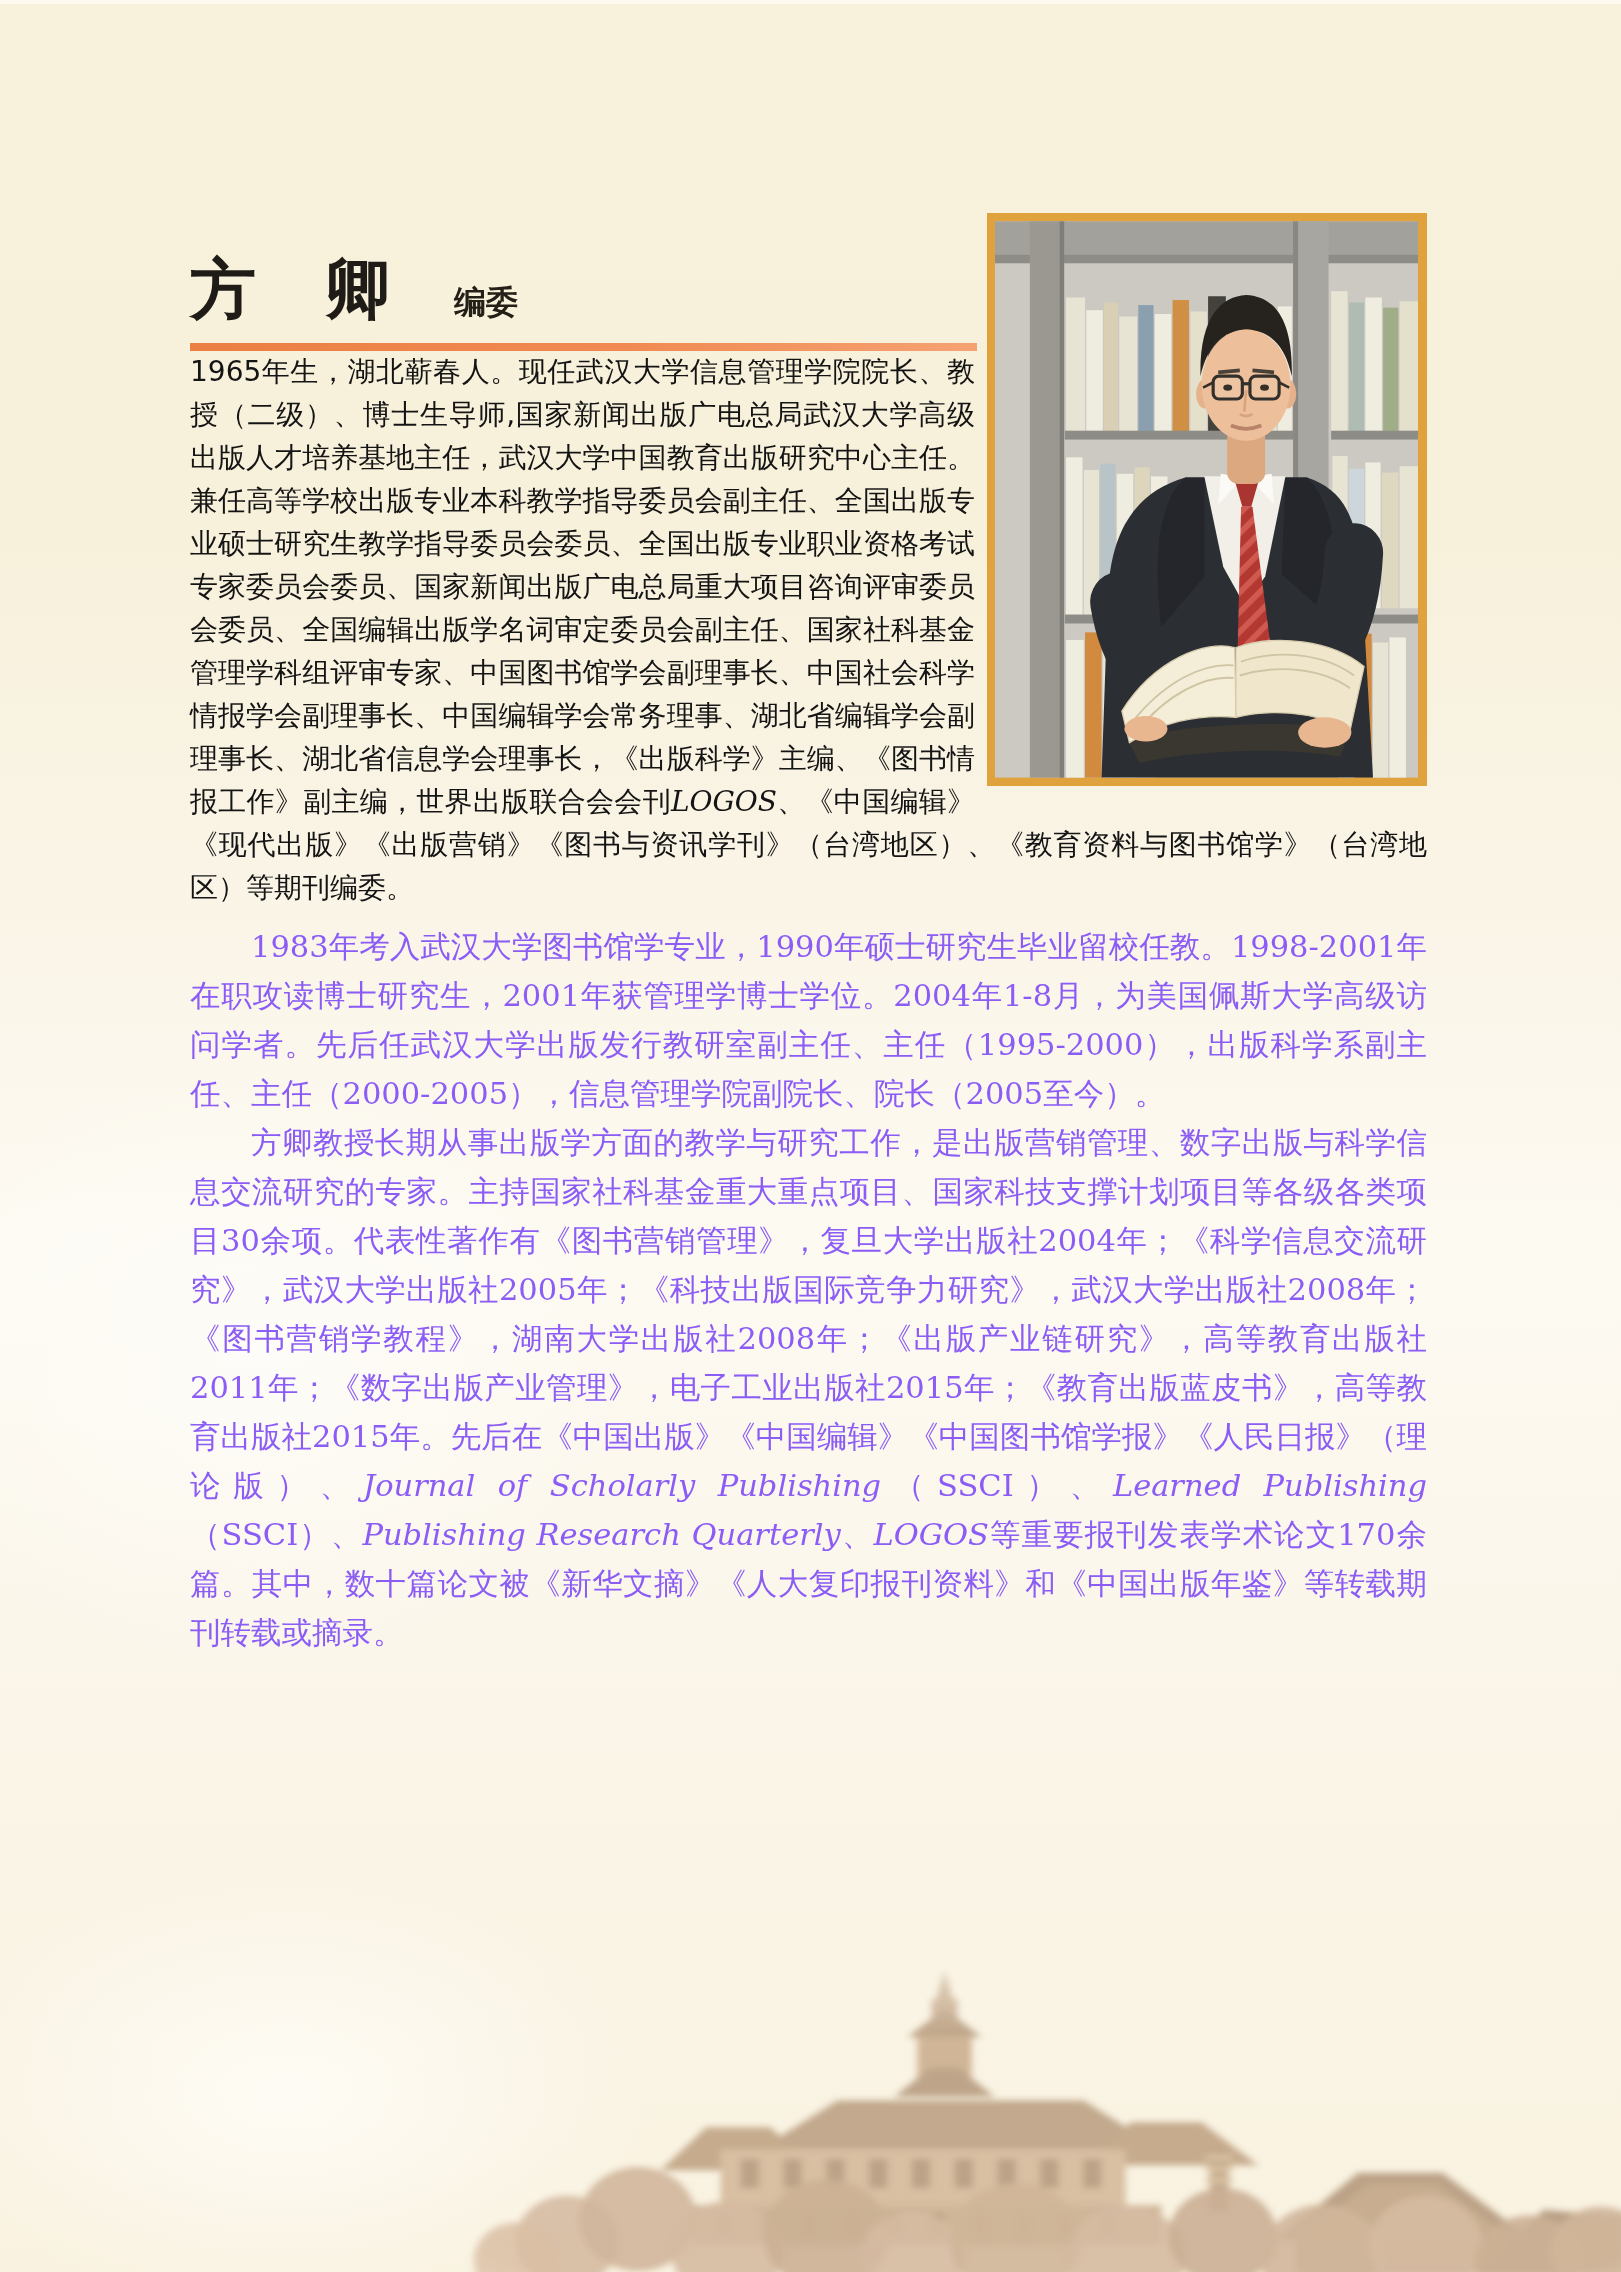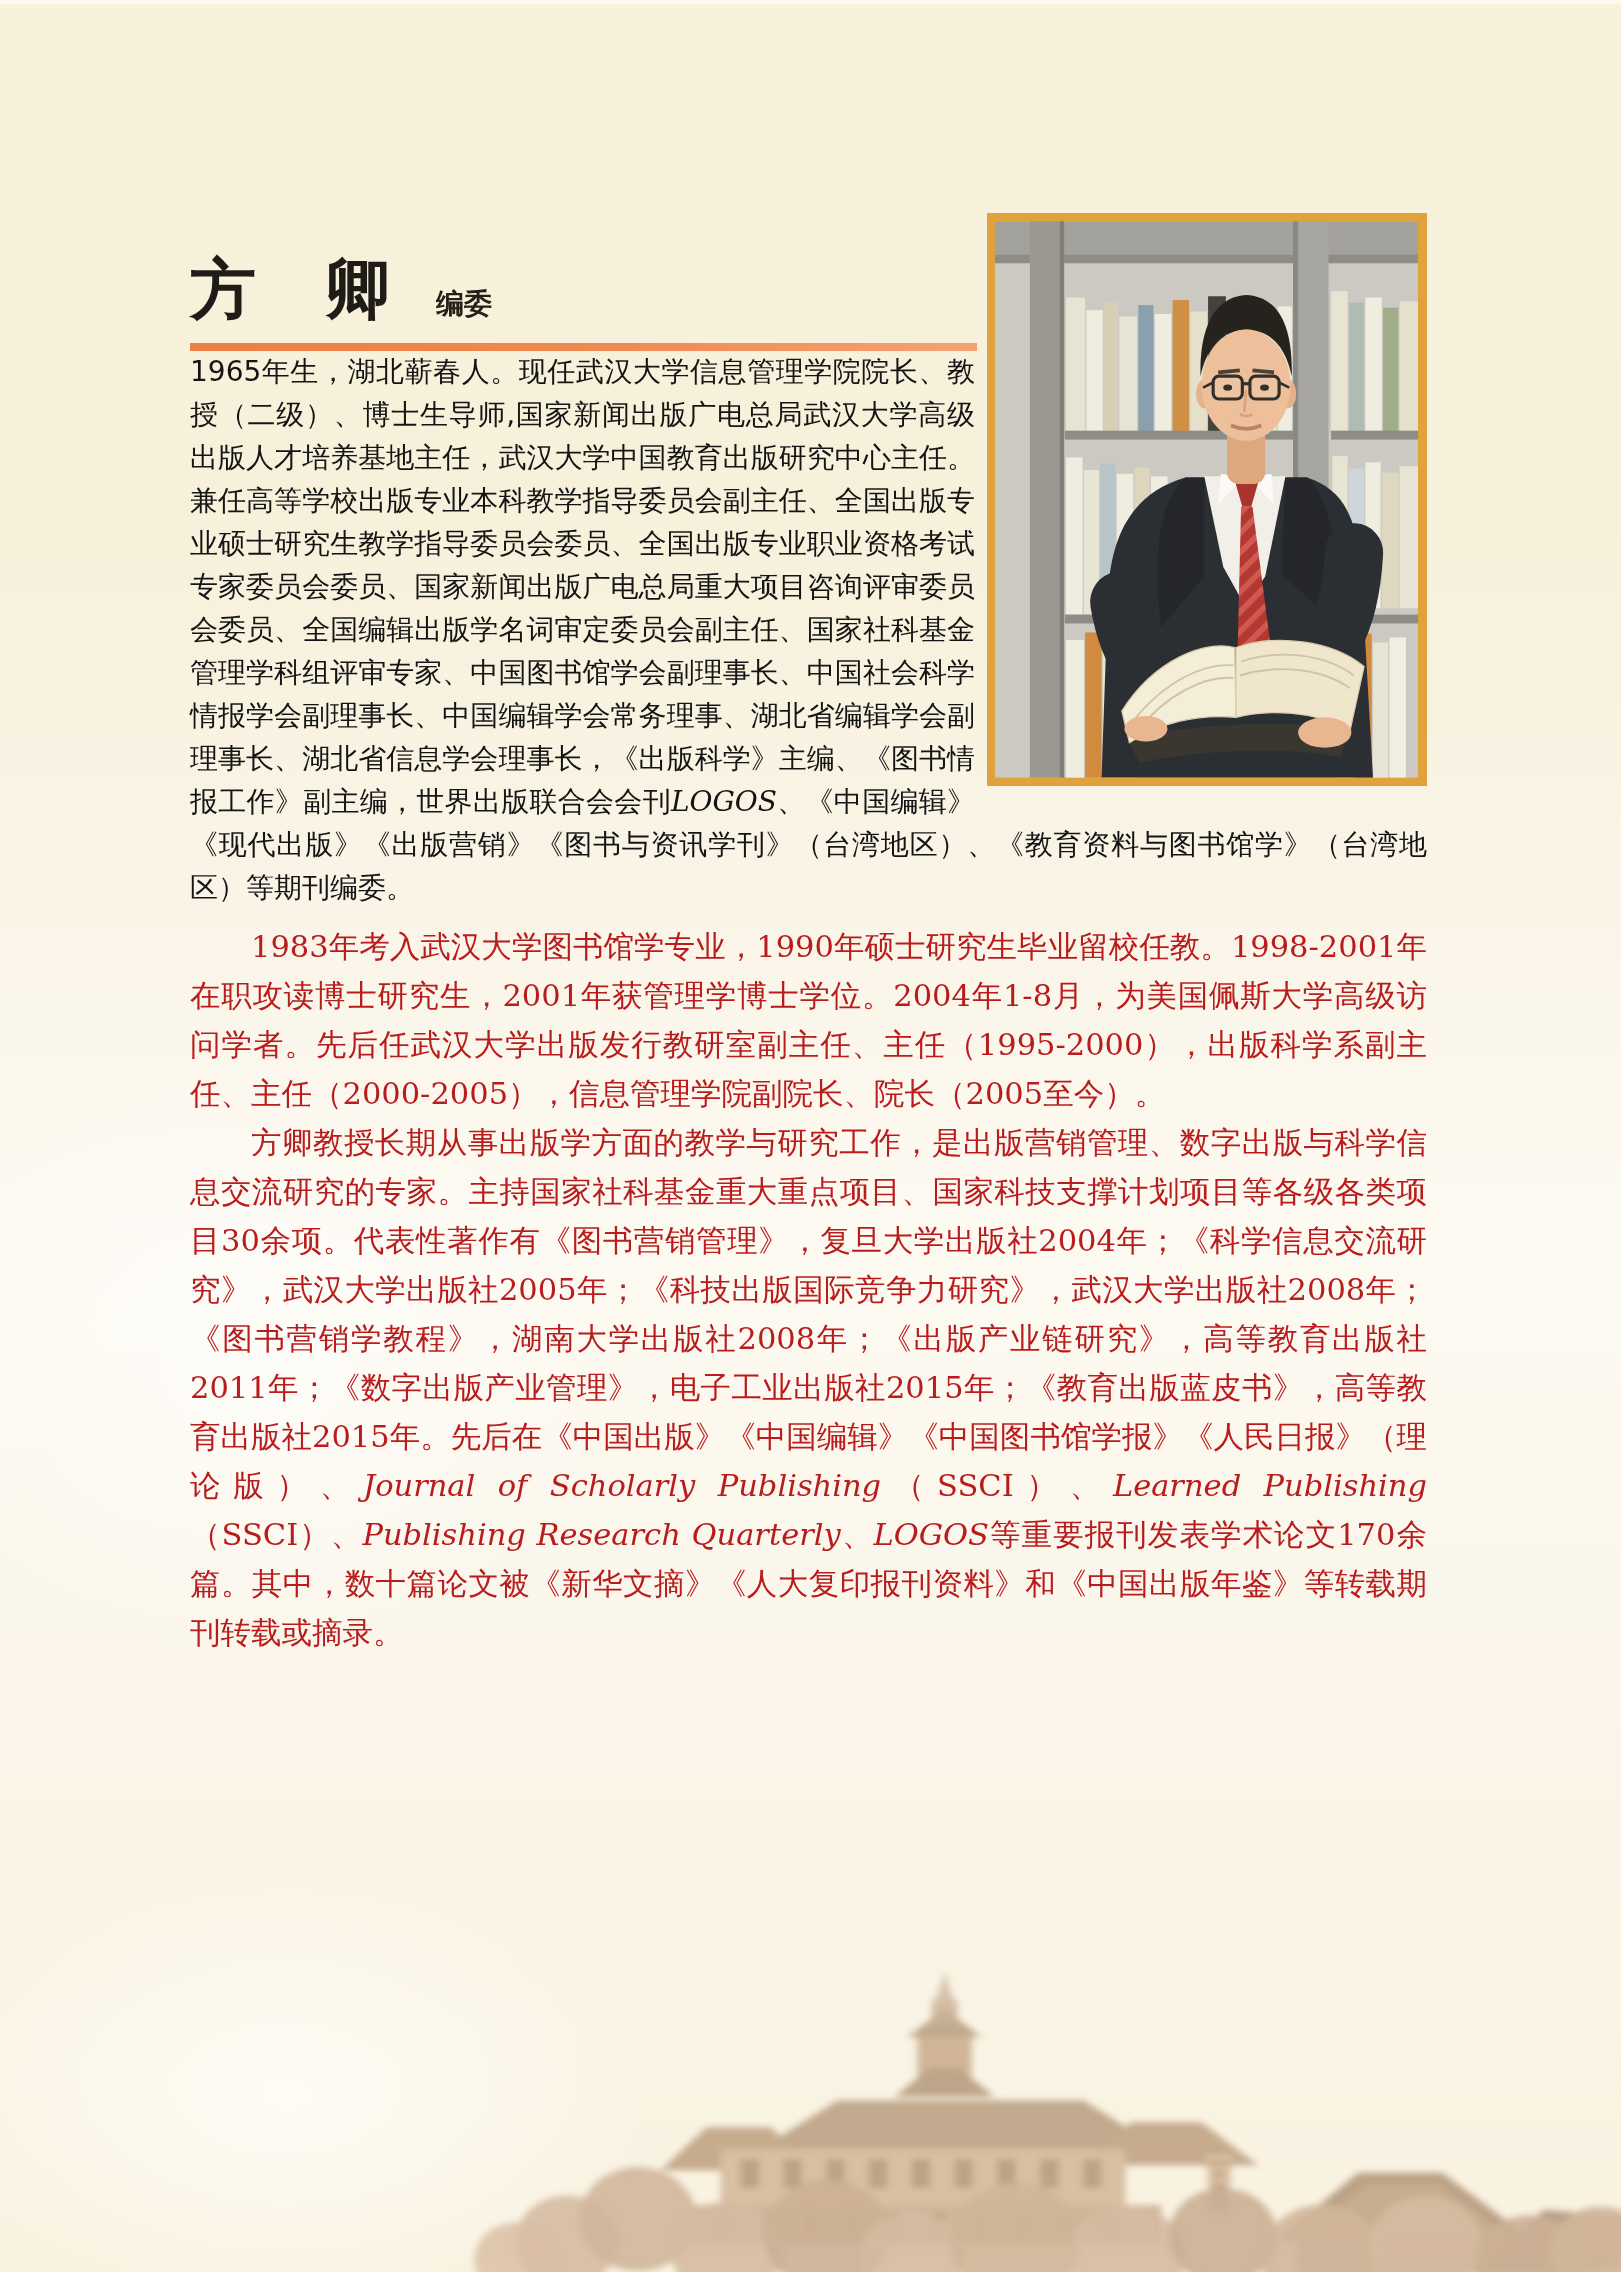--- a/index.html
+++ b/index.html
@@ -11,39 +11,39 @@
   .top-edge{position:absolute;left:0;top:0;width:1622px;height:4.4px;background:#fcf9f0;}
   .glow{position:absolute;pointer-events:none;}
   .glow.mid-left{left:-254px;top:952px;width:1016px;height:825px;
     background:radial-gradient(closest-side,rgba(255,255,255,.55),rgba(255,255,255,0) 75%);}
   .glow.bottom-left{left:-190px;top:1809px;width:952px;height:571px;
     background:radial-gradient(closest-side,rgba(255,253,248,.85),rgba(255,253,248,0) 78%);}
 
   
   .title-row{position:absolute;left:190px;top:257px;display:flex;align-items:flex-end;text-align:right;}
   .title-name{font-size:66px;font-weight:bold;line-height:1;letter-spacing:1.3px;color:#1f1c18;}
-  .title-role{font-size:28px;font-weight:bold;line-height:1;margin-left:44px;padding-bottom:5.1px;color:#242018;}
+  .title-role{font-size:32px;font-weight:bold;line-height:1;margin-left:62px;padding-bottom:5.1px;color:#242018;}
   .title-rule{position:absolute;left:190px;top:343px;width:787px;height:7.6px;
     background:linear-gradient(90deg,#ec7f43 0%,#f08a52 55%,#f5a273 100%);}
 
   
   .photo-frame{position:absolute;left:987px;top:213px;width:440px;height:573px;
     background:#dfa23c;box-sizing:border-box;padding:8.3px;}
   .photo-frame svg{display:block;width:423px;height:557px;}
 
   
   .bio{position:absolute;left:190px;top:350px;width:1237px;
     font-family:"DejaVu Sans",sans-serif;font-size:28px;line-height:43px;
     text-align:justify;color:#141414;}
   .bio::before{content:"";float:right;width:452px;height:437px;}
 
   
   .body-text{position:absolute;left:190px;top:922px;width:1237px;
     font-family:"DejaVu Serif",serif;font-size:30.5px;line-height:49px;
-    text-align:justify;color:#b91c1c;}
+    text-align:justify;color:#8b5cf6;}
   .body-text p{margin:0;text-indent:61px;}
   .body-text em, .bio em{font-style:italic;font-family:"DejaVu Serif",serif;margin-top:45px;}
 
   
   .watermark{position:absolute;left:267px;bottom:0;width:1355px;height:336px;opacity:.58;
     -webkit-mask-image:radial-gradient(115% 105% at 58% 72%, #000 42%, transparent 80%);
             mask-image:radial-gradient(115% 105% at 58% 72%, #000 42%, transparent 80%);}
 </style>
 </head>
 <body>

